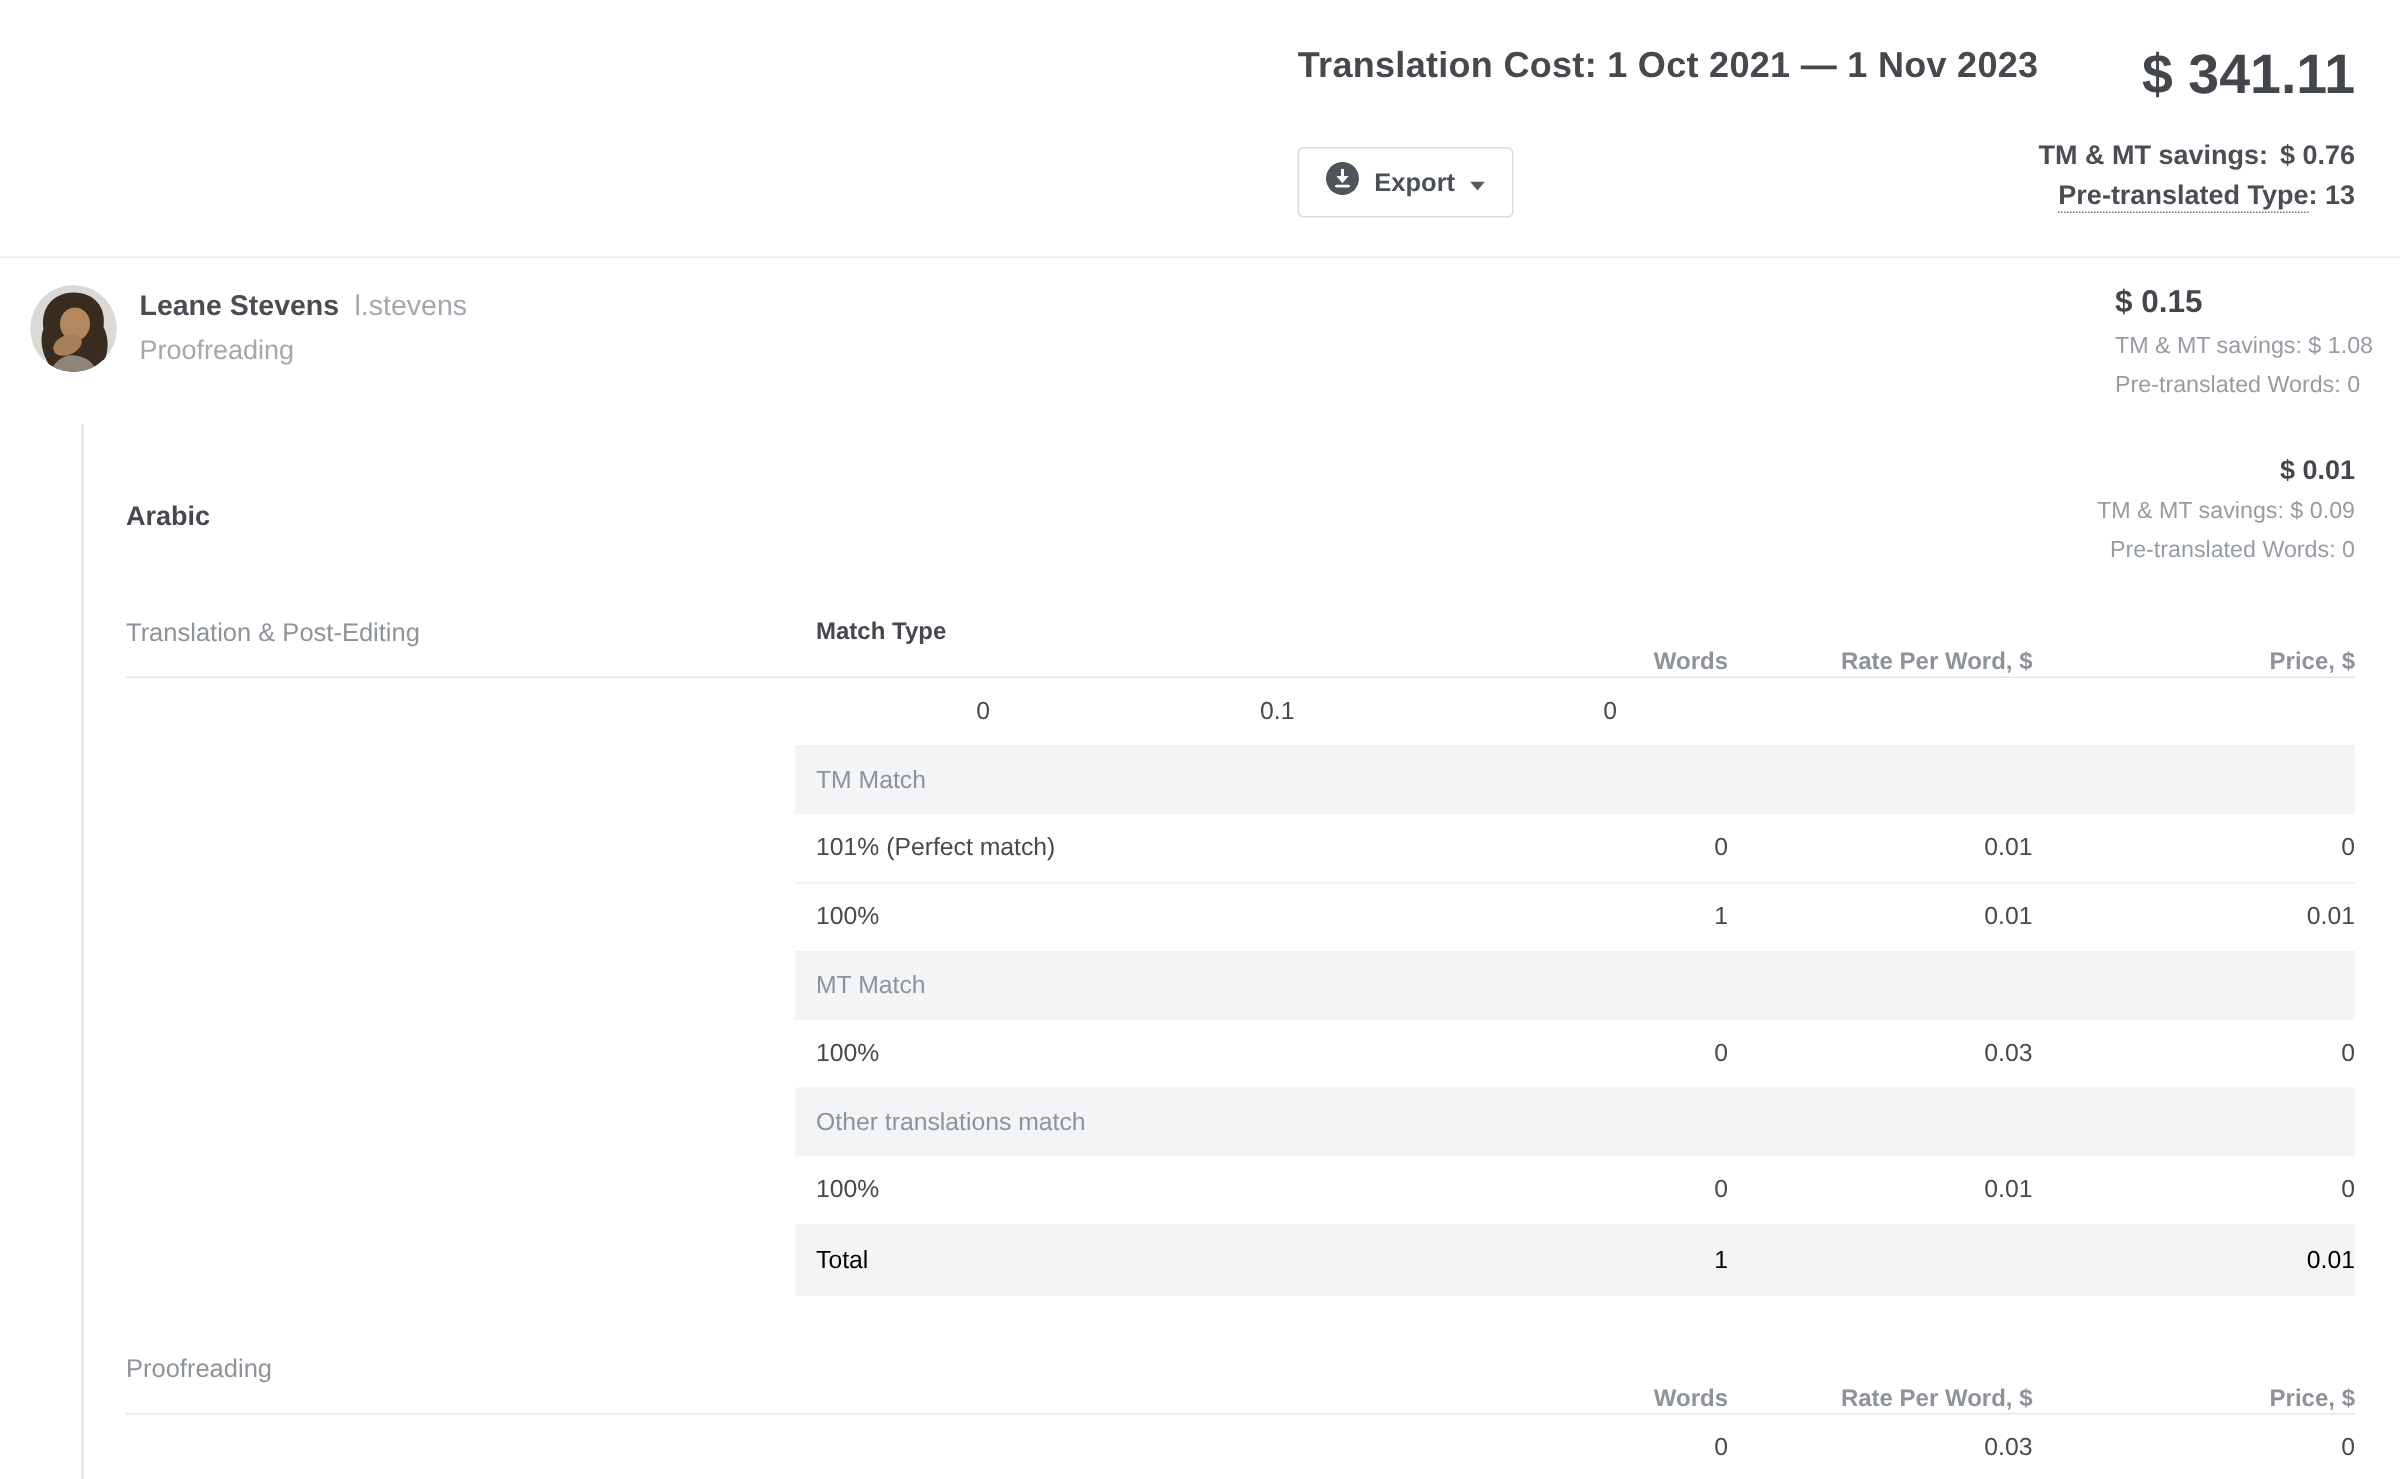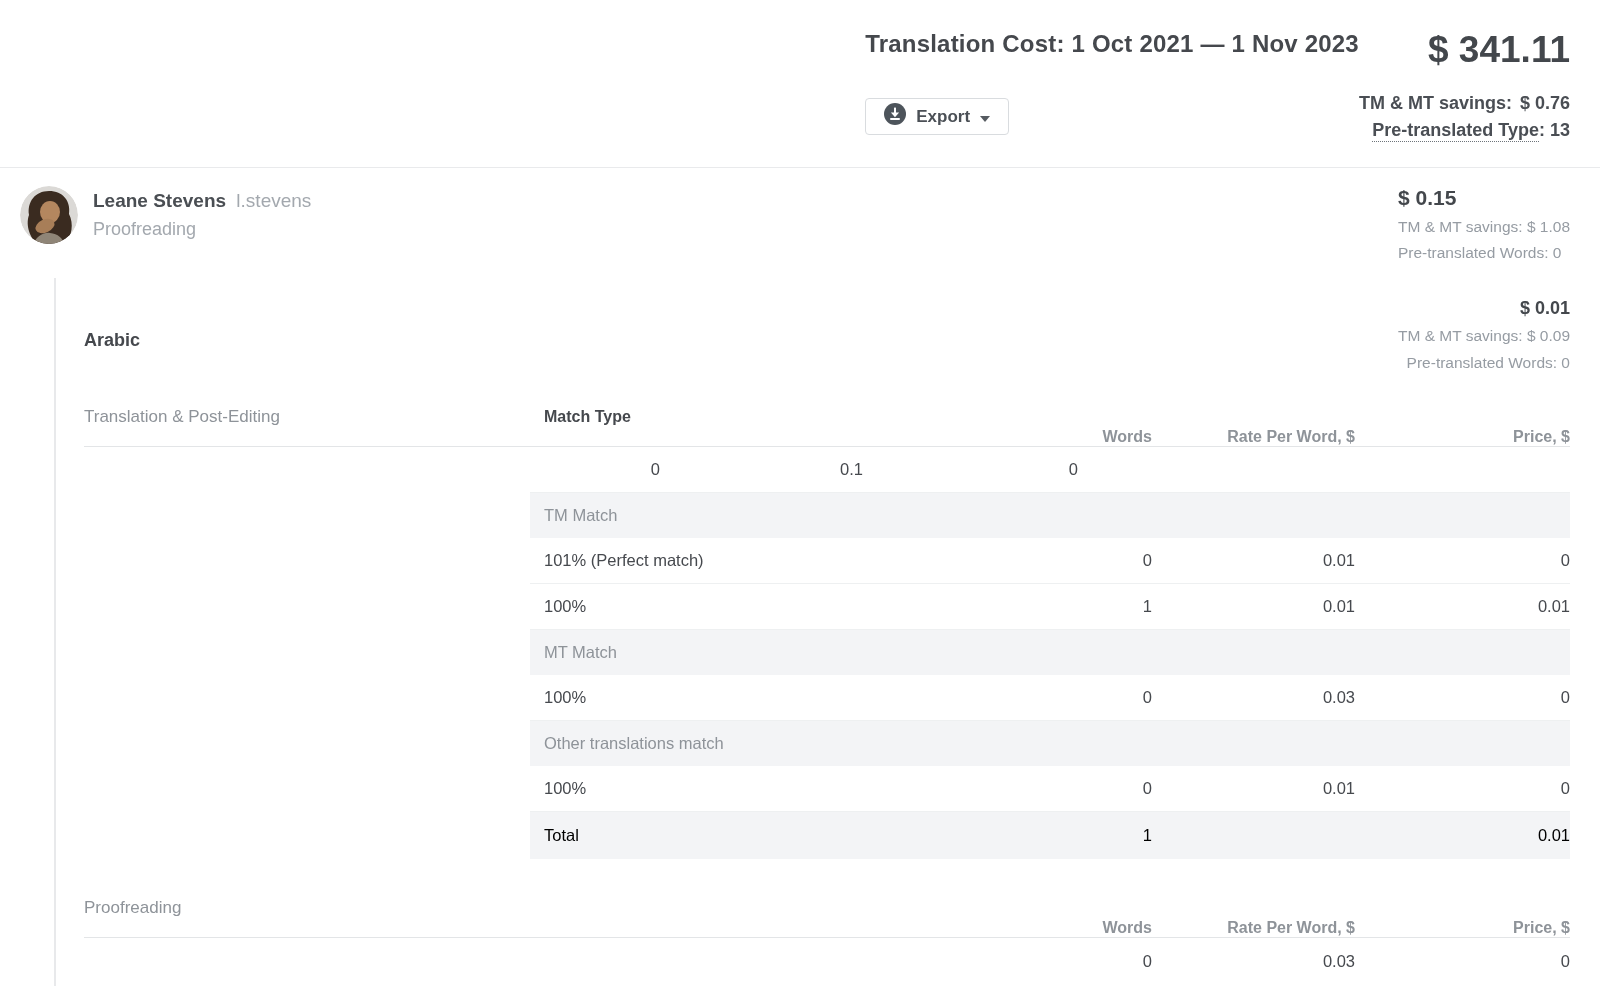--- a/index.html
+++ b/index.html
@@ -14,37 +14,37 @@
   
   .report-header {
     display: flex; justify-content: flex-end; align-items: flex-start;
     padding: 30px 30px 0 22px;
   }
   .header-left h1 { font-size: 24px; font-weight: 700; color: #45484d; letter-spacing: .2px; }
   .export-btn {
     margin-top: 40px;
     display: inline-flex; align-items: center; gap: 10px;
     background: #fff; border: 1px solid #d9dcdf; border-radius: 4px;
-    height: 37px; padding: 0 18px; cursor: pointer;
+    height: 47px; padding: 0 18px; cursor: pointer;
     font-family: inherit; font-size: 17px; font-weight: 600; color: #4b5056;
   }
   .export-btn .caret { display: inline-block; }
   .header-right { text-align: right; }
   .grand-total { font-size: 37px; font-weight: 700; color: #43474c; line-height: 1.1; }
   .hdr-savings { margin-top: 22px; font-size: 18px; font-weight: 600; color: #4a4e54; }
   .hdr-savings .val { margin-left: 8px; }
   .hdr-pretranslated { margin-top: 6px; font-size: 18px; font-weight: 600; color: #4a4e54; }
   .dotted { border-bottom: 1.5px dotted #6e747a; padding-bottom: 1px; }
 
   .top-divider { border: none; border-top: 1px solid #e9eaec; margin-top: 26px; }
 
   
   .user-row {
     display: flex; justify-content: space-between; align-items: flex-start;
-    padding: 18px 30px 0 20px;
+    padding: 18px 18px 0 20px;
   }
   .user-left { display: flex; gap: 15px; align-items: flex-start; }
   .avatar { width: 58px; height: 58px; border-radius: 50%; overflow: hidden; flex: 0 0 auto; }
   .user-name-line { font-size: 19px; margin-top: 4px; }
   .user-name { color: #4a4e53; font-weight: 600; }
   .user-username { color: #a3a8ae; margin-left: 5px; }
   .user-role { font-size: 18px; color: #a3a8ae; margin-top: 7px; }
   .user-right { }
   .user-total { font-size: 21px; font-weight: 700; color: #43474c; }
   .sm-gray { font-size: 15.5px; color: #969ca3; margin-top: 7px; line-height: 1.25; }

